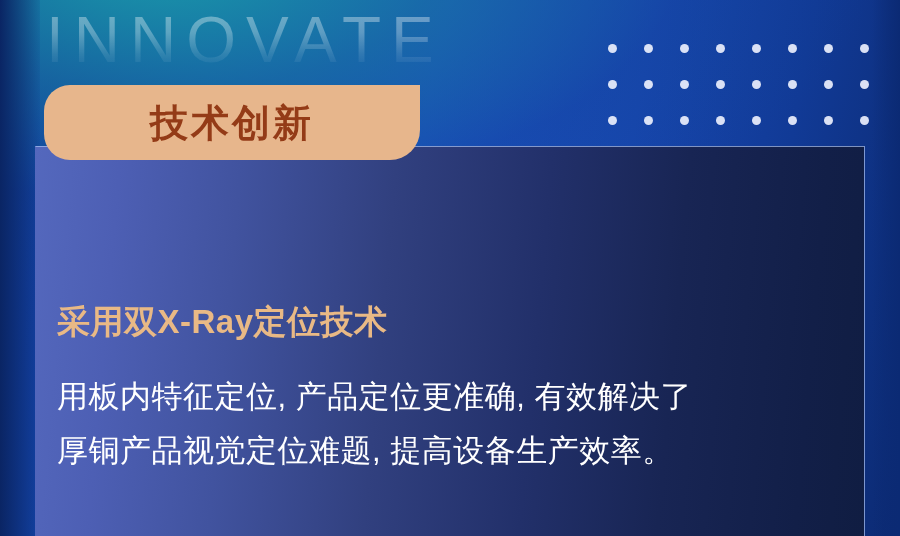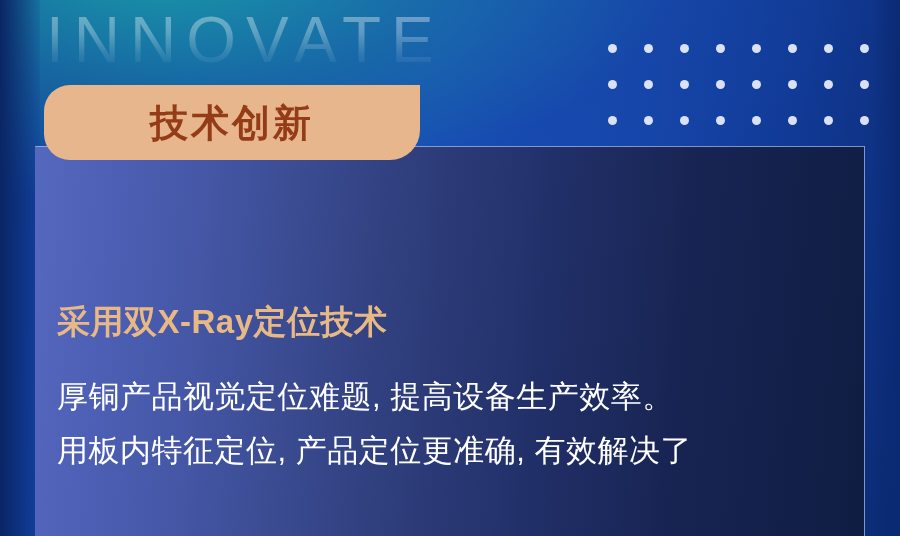--- a/index.html
+++ b/index.html
@@ -180,17 +180,17 @@
 
   <div class="panel"></div>
   <div class="frame"></div>
 
   <div class="badge">
     <span class="badge-text">技术创新</span>
   </div>
 
   <div class="content">
     <h2 class="headline">采用双X-Ray定位技术</h2>
+    <div class="body-line">用板内特征定位, 产品定位更准确, 有效解决了</div>
     <div class="body-line">厚铜产品视觉定位难题, 提高设备生产效率。</div>
-    <div class="body-line">用板内特征定位, 产品定位更准确, 有效解决了</div>
   </div>
 
 </div>
 
 </body></html>

